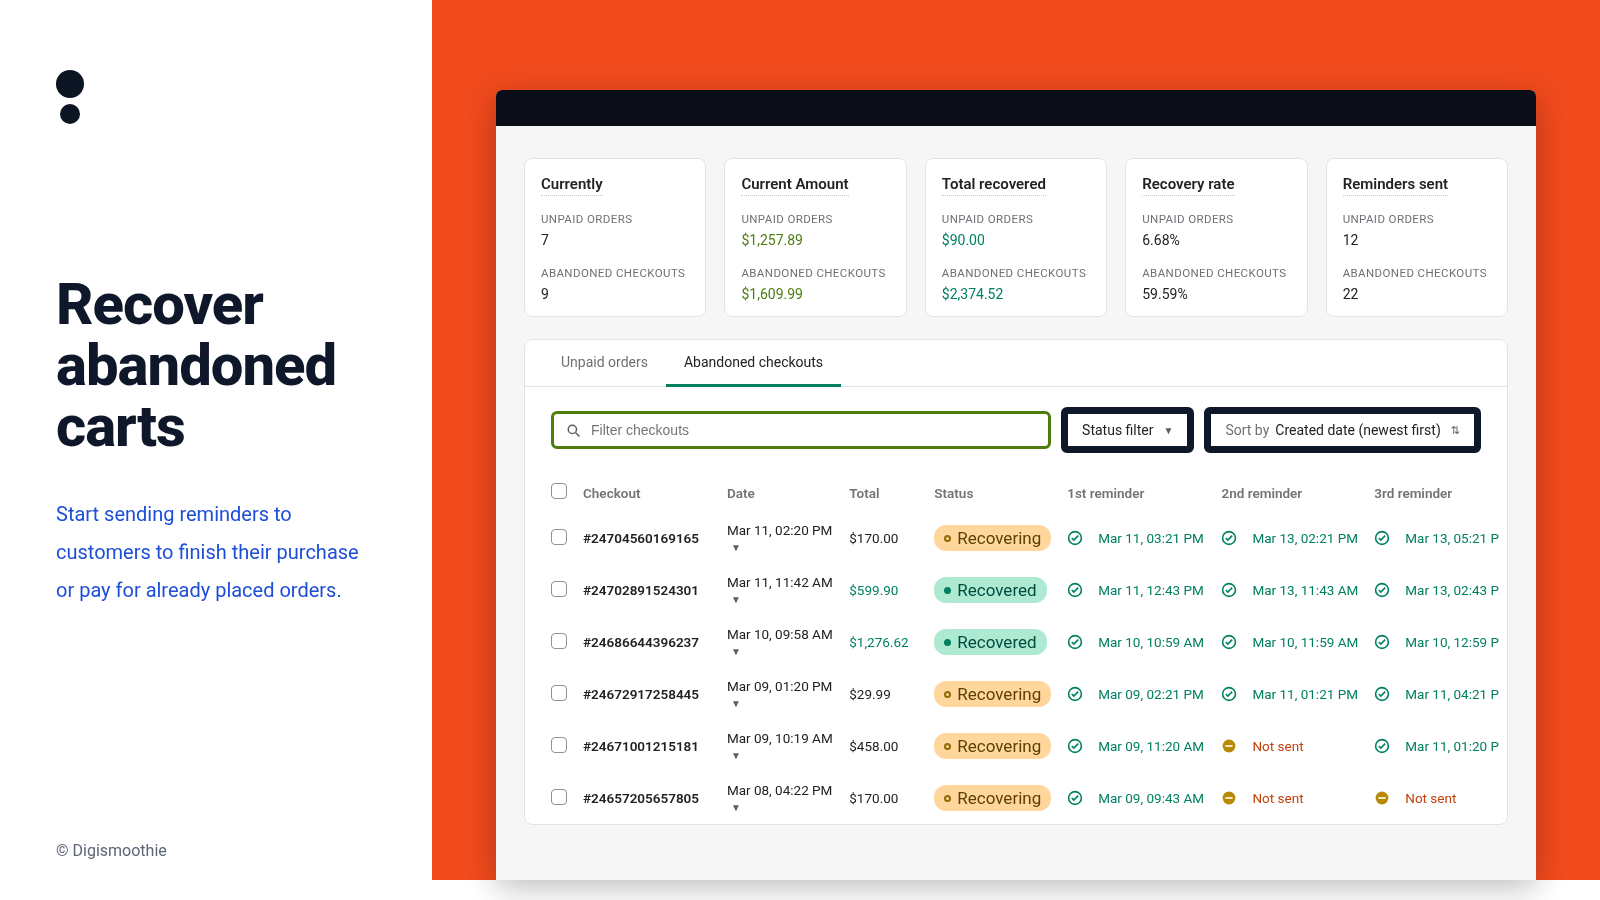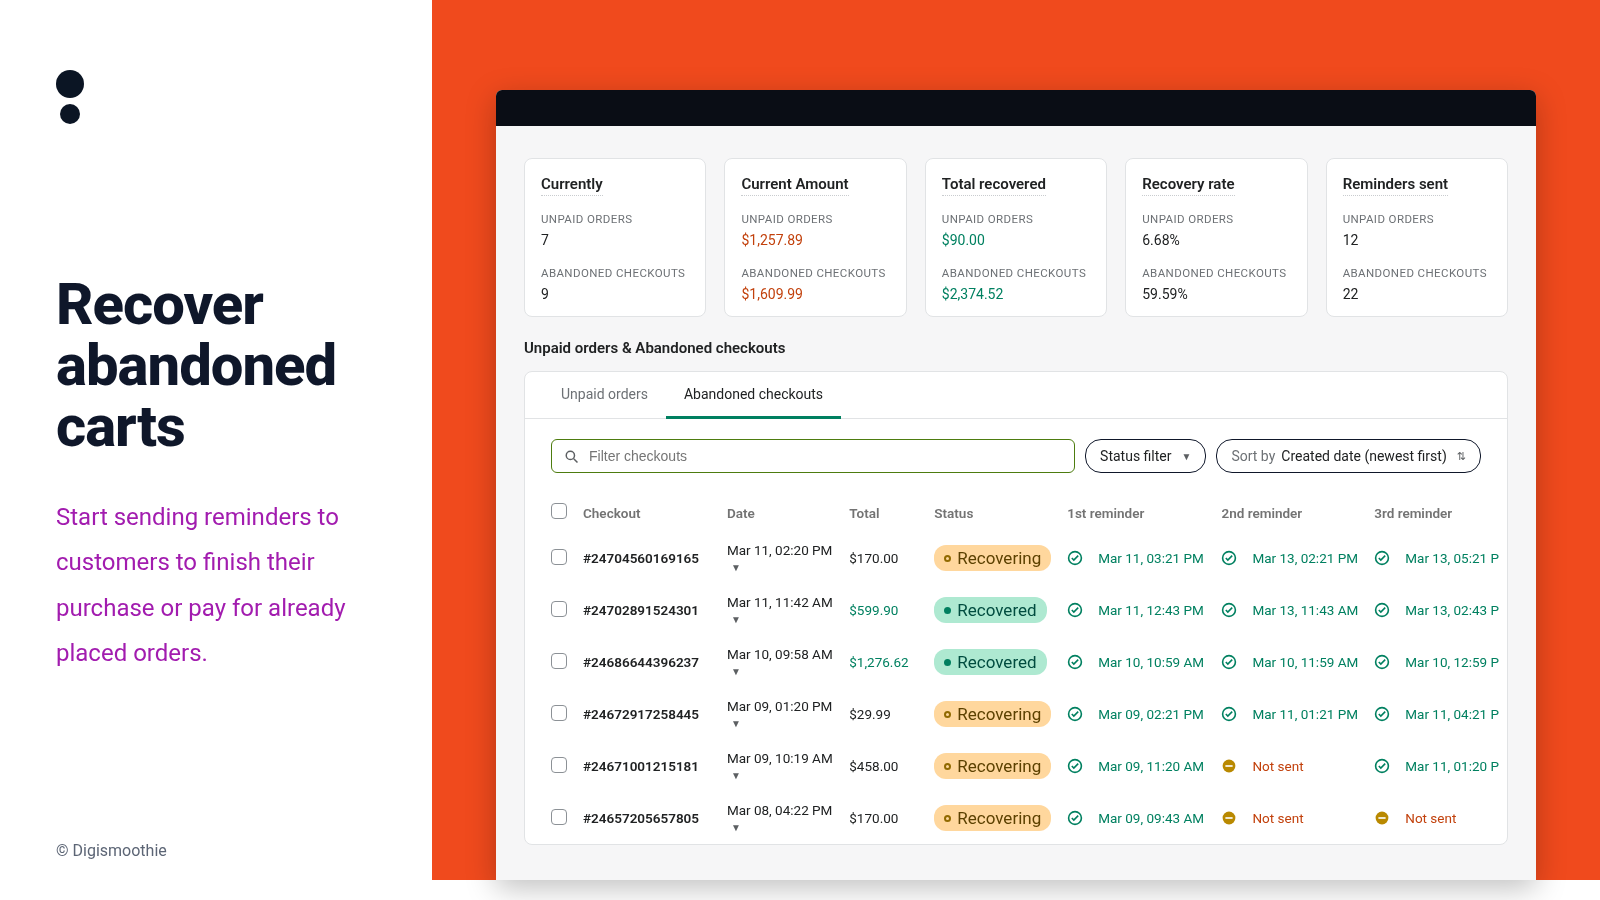--- a/index.html
+++ b/index.html
@@ -8,21 +8,21 @@
 
   
   .promo {
     width: 432px; height: 900px; background: #ffffff; padding: 70px 56px 40px 56px;
     display: flex; flex-direction: column; position: relative;
   }
   .logo { display: flex; flex-direction: column; gap: 6px; margin-bottom: 150px; }
   .logo .big { width: 28px; height: 28px; background: #0b1524; border-radius: 50%; }
   .logo .small { width: 20px; height: 20px; background: #0b1524; border-radius: 50%; margin-left: 4px; }
   .promo h1 { font-size: 58px; font-weight: 800; line-height: 1.05; color: #0f172a; letter-spacing: -1px; margin-bottom: 38px; }
-  .promo p { font-size: 24px; line-height: 1.9; color: #a21caf; max-width: 310px; }
+  .promo p { font-size: 20px; line-height: 1.9; color: #1d4ed8; max-width: 310px; }
   .copyright { position: absolute; bottom: 40px; left: 56px; font-size: 16px; color: #5c6575; }
 
   
   .stage { flex: 1; height: 880px; background: #f04a1d; position: relative; }
   .app {
     position: absolute; left: 64px; right: 64px; top: 90px; bottom: 0;
     background: #f6f6f7; border-radius: 6px 6px 0 0; overflow: hidden;
     box-shadow: 0 8px 30px rgba(0,0,0,0.25);
     display: flex; flex-direction: column;
   }
@@ -32,41 +32,41 @@
 
   
   .cards { display: flex; gap: 18px; margin-bottom: 22px; }
   .card {
     flex: 1; background: #fff; border: 1px solid #e1e3e5; border-radius: 8px;
     padding: 16px 16px 14px 16px; font-size: 13px; color: #202223;
   }
   .card h3 { font-size: 15px; font-weight: 600; margin-bottom: 16px; border-bottom: 1px dotted #c9cccf; display: inline-block; padding-bottom: 2px; }
   .card .lblu { font-size: 11.5px; letter-spacing: 0.4px; color: #6d7175; text-transform: uppercase; margin-bottom: 6px; }
   .card .val { font-size: 14px; margin-bottom: 18px; }
-  .card .val.red { color: #c2410c; }
+  .card .val.red { color: #4d7c0f; }
   .card .val.green { color: #008060; }
   .card .sect2 .val { margin-bottom: 0; }
 
   .section-title { font-size: 15px; font-weight: 600; color: #202223; margin-bottom: 14px; }
 
   .panel {
     background: #fff; border: 1px solid #e1e3e5; border-radius: 8px; overflow: hidden;
   }
   .tabs { display: flex; border-bottom: 1px solid #e1e3e5; padding: 0 18px; }
   .tab { padding: 14px 18px; font-size: 14px; color: #6d7175; cursor: pointer; }
   .tab.active { color: #202223; border-bottom: 3px solid #008060; margin-bottom: -1px; }
 
   .toolbar { display: flex; gap: 10px; padding: 20px 26px; align-items: center; }
   .search {
     flex: 1; display: flex; align-items: center; gap: 10px;
-    border: 1px solid #4d7c0f; border-radius: 6px; padding: 8px 12px; background: #fff;
+    border: 3px solid #4d7c0f; border-radius: 6px; padding: 8px 12px; background: #fff;
   }
   .search input { border: none; outline: none; font-size: 14px; flex: 1; background: transparent; color: #202223; }
   .pillbtn {
-    border: 1px solid #0f172a; border-radius: 16px; padding: 8px 14px; font-size: 14px;
+    border: 7px solid #0f172a; border-radius: 6px; padding: 8px 14px; font-size: 14px;
     color: #202223; background: #fff; display: flex; align-items: center; gap: 6px; cursor: pointer;
   }
   .pillbtn .muted { color: #6d7175; }
 
   
   table { width: 100%; border-collapse: collapse; font-size: 13.5px; }
   thead th { text-align: left; font-weight: 600; color: #737373; padding: 10px 8px; }
   thead th:first-child, tbody td:first-child { padding-left: 26px; width: 48px; }
   tbody td { padding: 10px 8px; border-top: 0px solid #f1f1f1; color: #202223; vertical-align: middle; }
   .chk { width: 16px; height: 16px; border: 1.5px solid #8c9196; border-radius: 4px; display: inline-block; }
@@ -145,21 +145,20 @@
             </div></div>
           <div class="card"><h3>Reminders sent</h3><div class="sect1">
               <div class="lblu">UNPAID ORDERS</div>
               <div class="val ">12</div>
             </div><div class="sect2">
               <div class="lblu">ABANDONED CHECKOUTS</div>
               <div class="val ">22</div>
             </div></div>
         </div>
 
-      <div class="section-title">Unpaid orders &amp; Abandoned checkouts</div>
 
       <div class="panel">
 
         <div class="tabs">
           <div class="tab">Unpaid orders</div>
           <div class="tab active">Abandoned checkouts</div>
         </div>
 
         <div class="toolbar">
           <div class="search">

